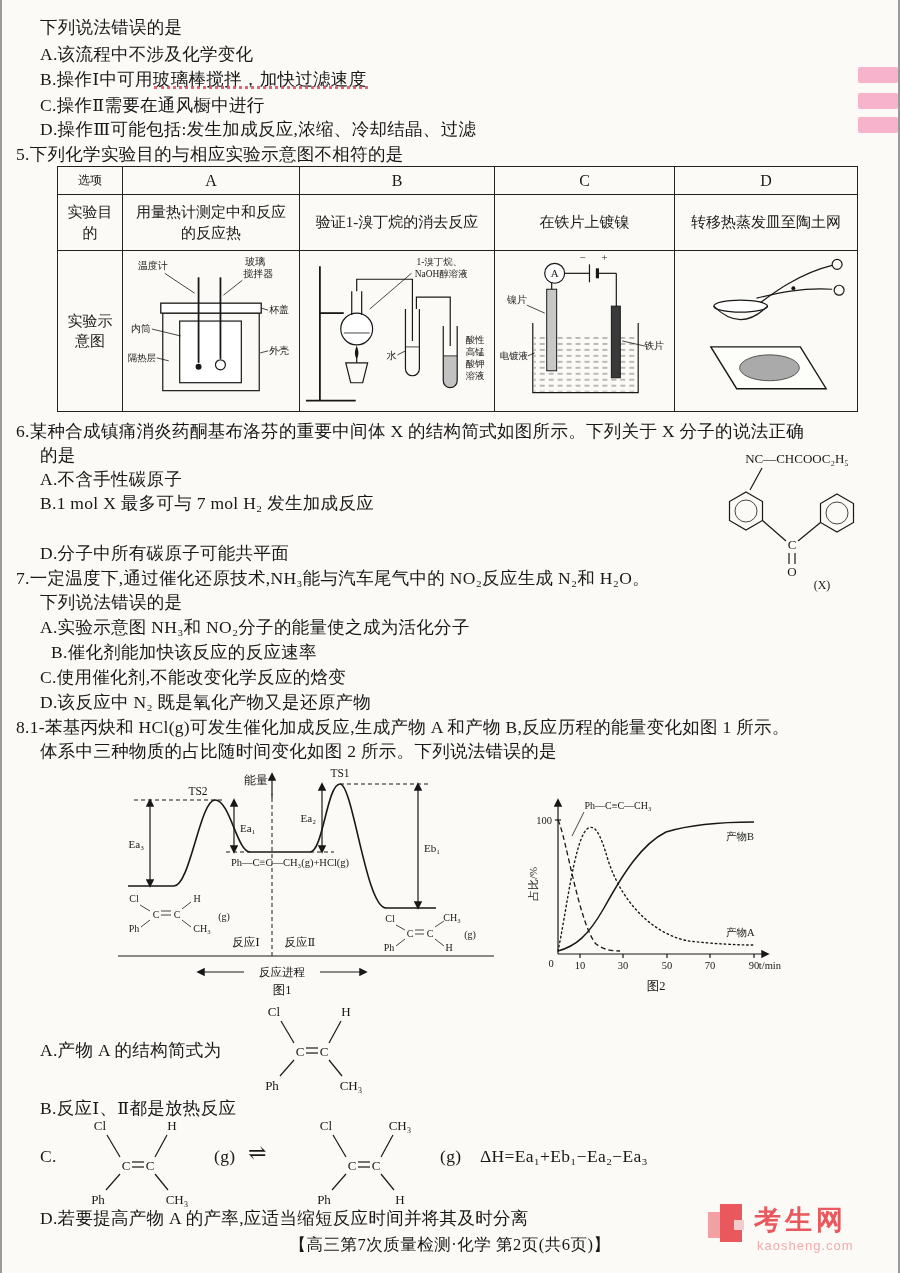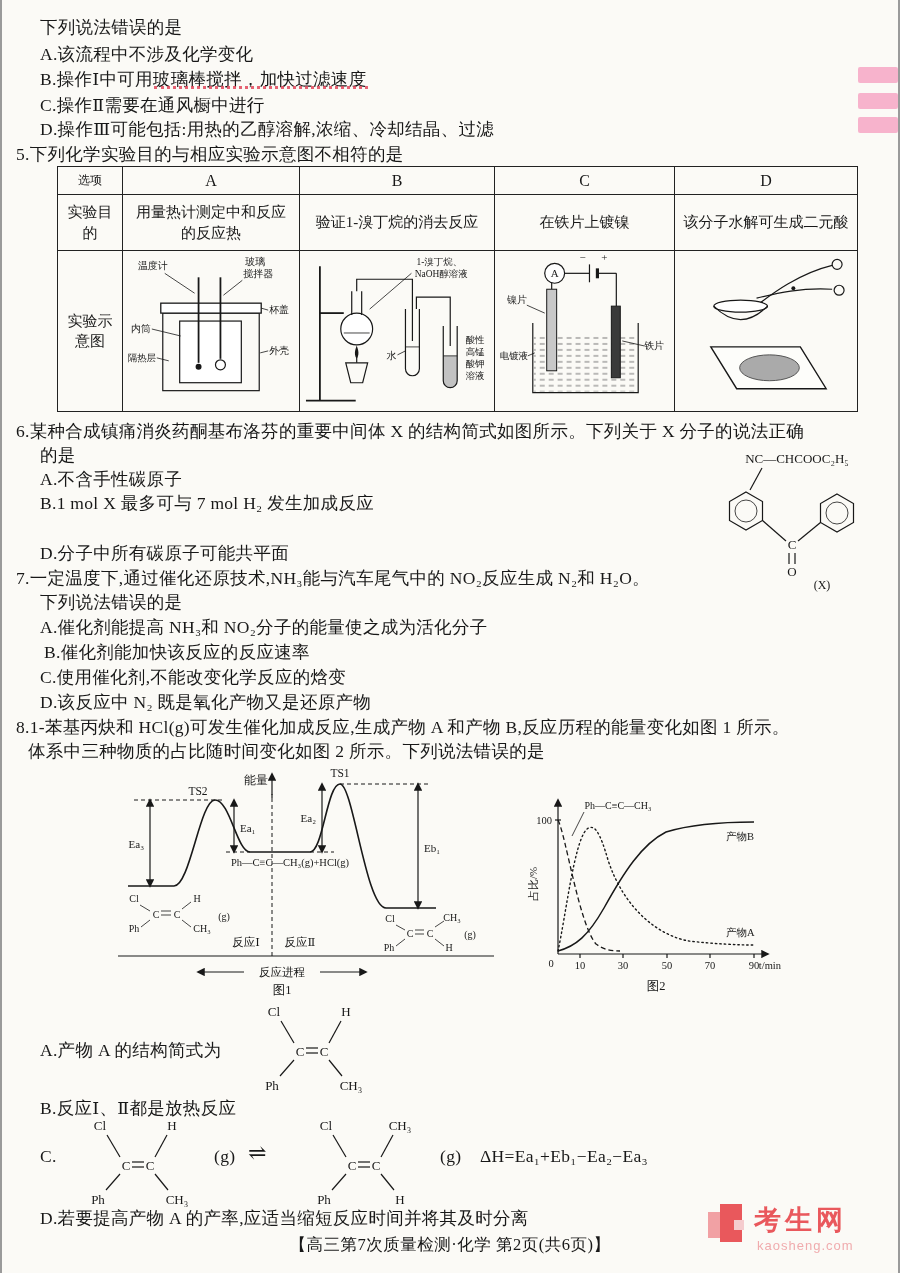--- a/index.html
+++ b/index.html
@@ -57,40 +57,40 @@
       <pattern id="hatchC" width="9" height="6" patternUnits="userSpaceOnUse">
           <line x1="0" y1="3" x2="5" y2="3" stroke="#777" stroke-width="1"></line>
         </pattern>
     </defs>
   </svg>
 
   <div class="ln" style="left:38px;top:15px">下列说法错误的是</div>
   <div class="ln" style="left:38px;top:42px">A.该流程中不涉及化学变化</div>
   <div class="ln" style="left:38px;top:93px">C.操作Ⅱ需要在通风橱中进行</div>
   <div class="ln" style="left:38px;top:67px">B.操作Ⅰ中可用玻璃棒搅拌，加快过滤速度</div>
-  <div class="ln" style="left:38px;top:117px">D.操作Ⅲ可能包括:用热的乙醇溶解,浓缩、冷却结晶、过滤</div>
+  <div class="ln" style="left:38px;top:117px">D.操作Ⅲ可能包括:发生加成反应,浓缩、冷却结晶、过滤</div>
   <div class="redmark" style="left:152px;top:86px;width:214px"></div>
   <div class="hl" style="left:856px;top:67px;width:40px;height:16px"></div>
   <div class="hl" style="left:856px;top:93px;width:40px;height:16px"></div>
   <div class="hl" style="left:856px;top:117px;width:40px;height:16px"></div>
 
   <div class="ln" style="left:14px;top:142px">5.下列化学实验目的与相应实验示意图不相符的是</div>
 
   <div class="qtable">
     <div style="font-size:12px">选项</div>
     <div style="font-size:16px">A</div>
     <div style="font-size:16px">B</div>
     <div style="font-size:16px">C</div>
     <div style="font-size:16px">D</div>
 
     <div class="rowlabel">实验目的</div>
     <div>用量热计测定中和反应的反应热</div>
     <div>验证1-溴丁烷的消去反应</div>
     <div>在铁片上镀镍</div>
-    <div>该分子水解可生成二元酸</div>
+    <div>转移热蒸发皿至陶土网</div>
 
     <div class="rowlabel">实验示意图</div>
 
     <div class="diag">
       <svg viewBox="0 0 177 161" width="177" height="161">
         <text x="30" y="18" font-size="10" text-anchor="middle">温度计</text>
         <line class="thin" x1="42" y1="22" x2="72" y2="42"></line>
         <text x="133" y="14" font-size="10" text-anchor="middle">玻璃</text>
         <text x="136" y="26" font-size="10" text-anchor="middle">搅拌器</text>
         <line class="thin" x1="120" y1="29" x2="101" y2="44"></line>
@@ -227,27 +227,27 @@
     <line class="s" x1="98" y1="91" x2="120.5" y2="72.5"></line>
     <g>
       <polygon class="s" points="137,44 153.5,53.5 153.5,72.5 137,82 120.5,72.5 120.5,53.5"></polygon>
       <circle class="thin" cx="137" cy="63" r="11"></circle>
     </g>
     <text x="122" y="139" font-size="12" text-anchor="middle">(X)</text>
   </svg>
 
   <div class="ln" style="left:14px;top:566px">7.一定温度下,通过催化还原技术,NH₃能与汽车尾气中的 NO₂反应生成 N₂和 H₂O。</div>
   <div class="ln" style="left:38px;top:590px">下列说法错误的是</div>
-  <div class="ln" style="left:38px;top:615px">A.催化剂能提高 NH₃和 NO₂分子的能量使之成为活化分子</div>
-  <div class="ln" style="left:42px;top:640px">B.催化剂能加快该反应的反应速率</div>
+  <div class="ln" style="left:38px;top:615px">A.实验示意图 NH₃和 NO₂分子的能量使之成为活化分子</div>
+  <div class="ln" style="left:49px;top:640px">B.催化剂能加快该反应的反应速率</div>
   <div class="ln" style="left:38px;top:665px">C.使用催化剂,不能改变化学反应的焓变</div>
   <div class="ln" style="left:38px;top:690px">D.该反应中 N₂ 既是氧化产物又是还原产物</div>
 
   <div class="ln" style="left:14px;top:715px">8.1-苯基丙炔和 HCl(g)可发生催化加成反应,生成产物 A 和产物 B,反应历程的能量变化如图 1 所示。</div>
-  <div class="ln" style="left:26px;top:739px">体系中三种物质的占比随时间变化如图 2 所示。下列说法错误的是</div>
+  <div class="ln" style="left:38px;top:739px">体系中三种物质的占比随时间变化如图 2 所示。下列说法错误的是</div>
 
   <svg class="fig" style="left:92px;top:760px" viewBox="0 0 424 238" width="424" height="238">
     <line class="s" x1="24" y1="196" x2="400" y2="196"></line>
     <line class="sd" x1="178" y1="196" x2="178" y2="34"></line>
     <line class="s" x1="178" y1="38" x2="178" y2="14" marker-end="url(#arrE)"></line>
     <text x="174" y="24" font-size="12" text-anchor="end">能量</text>
     <path class="s" style="stroke-width:1.6" d="M34,126 L80,126 C96,126 106,40 121,40 C136,40 143,92 156,92 L216,92 C229,92 233,24 246,24 C259,24 272,148 292,148 L342,148" fill="none"></path>
     <line class="sd" x1="40" y1="40" x2="128" y2="40"></line>
     <line class="sd" x1="246" y1="24" x2="336" y2="24"></line>
     <line class="sd" x1="132" y1="92" x2="156" y2="92"></line>

